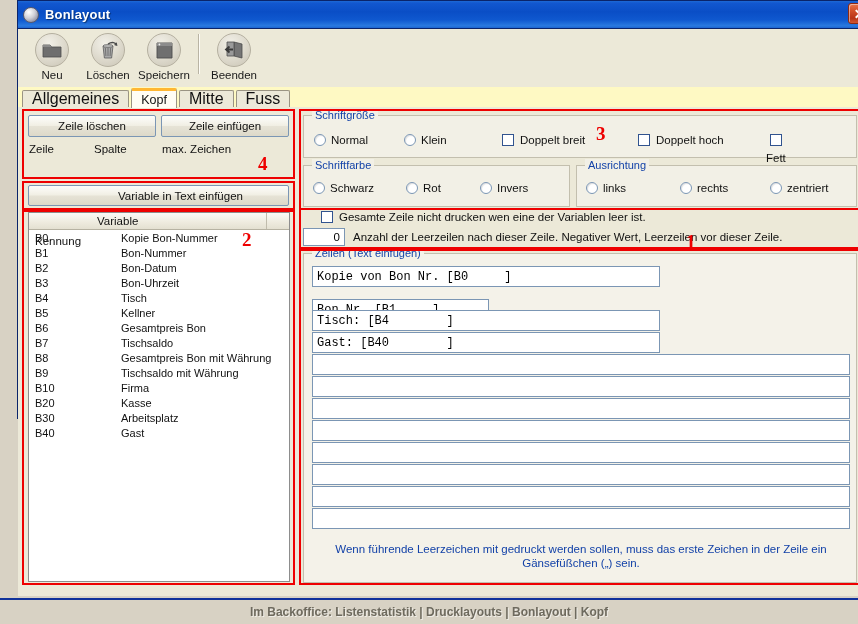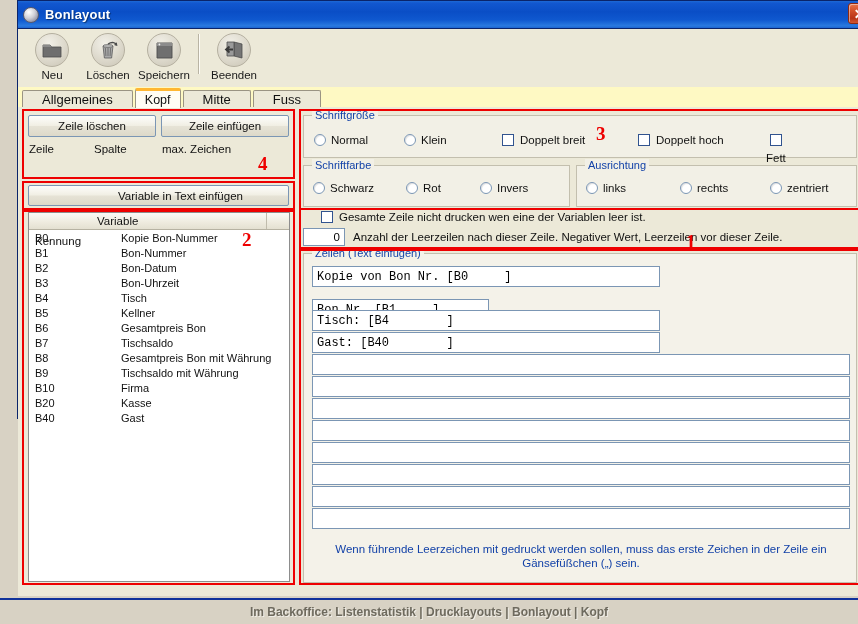--- a/index.html
+++ b/index.html
@@ -111,22 +111,22 @@
   .tabstrip {
     position: relative;
     height: 20px;
     margin-left: 4px;
     display: flex;
     align-items: flex-end;
     gap: 2px;
   }
   .tab {
     height: 17px;
-    padding: 0 19px;
-    font-size: 13px;
+    padding: 0 9px;
+    font-size: 16px;
     color: #111;
     background: #ece9d8;
     border: 1px solid #9a9483;
     border-bottom: none;
     border-radius: 2px 2px 0 0;
     display: flex; align-items: center;
     box-sizing: border-box;
   }
   .tab.active {
     height: 20px;
@@ -408,20 +408,24 @@
               <div class="c1">B9</div>
               <div class="c2">Tischsaldo mit Währung</div>
             </div>
           <div class="list-row">
               <div class="c1">B10</div>
               <div class="c2">Firma</div>
             </div>
           <div class="list-row">
               <div class="c1">B20</div>
               <div class="c2">Kasse</div>
+            </div>
+          <div class="list-row">
+              <div class="c1">B30</div>
+              <div class="c2">Arbeitsplatz</div>
             </div>
           <div class="list-row">
               <div class="c1">B40</div>
               <div class="c2">Gast</div>
             </div>
         </div>
       </div>
 
       <div class="groupbox" style="left:285px;top:8px;width:554px;height:43px;">
         <div class="gb-title">Schriftgröße</div>

